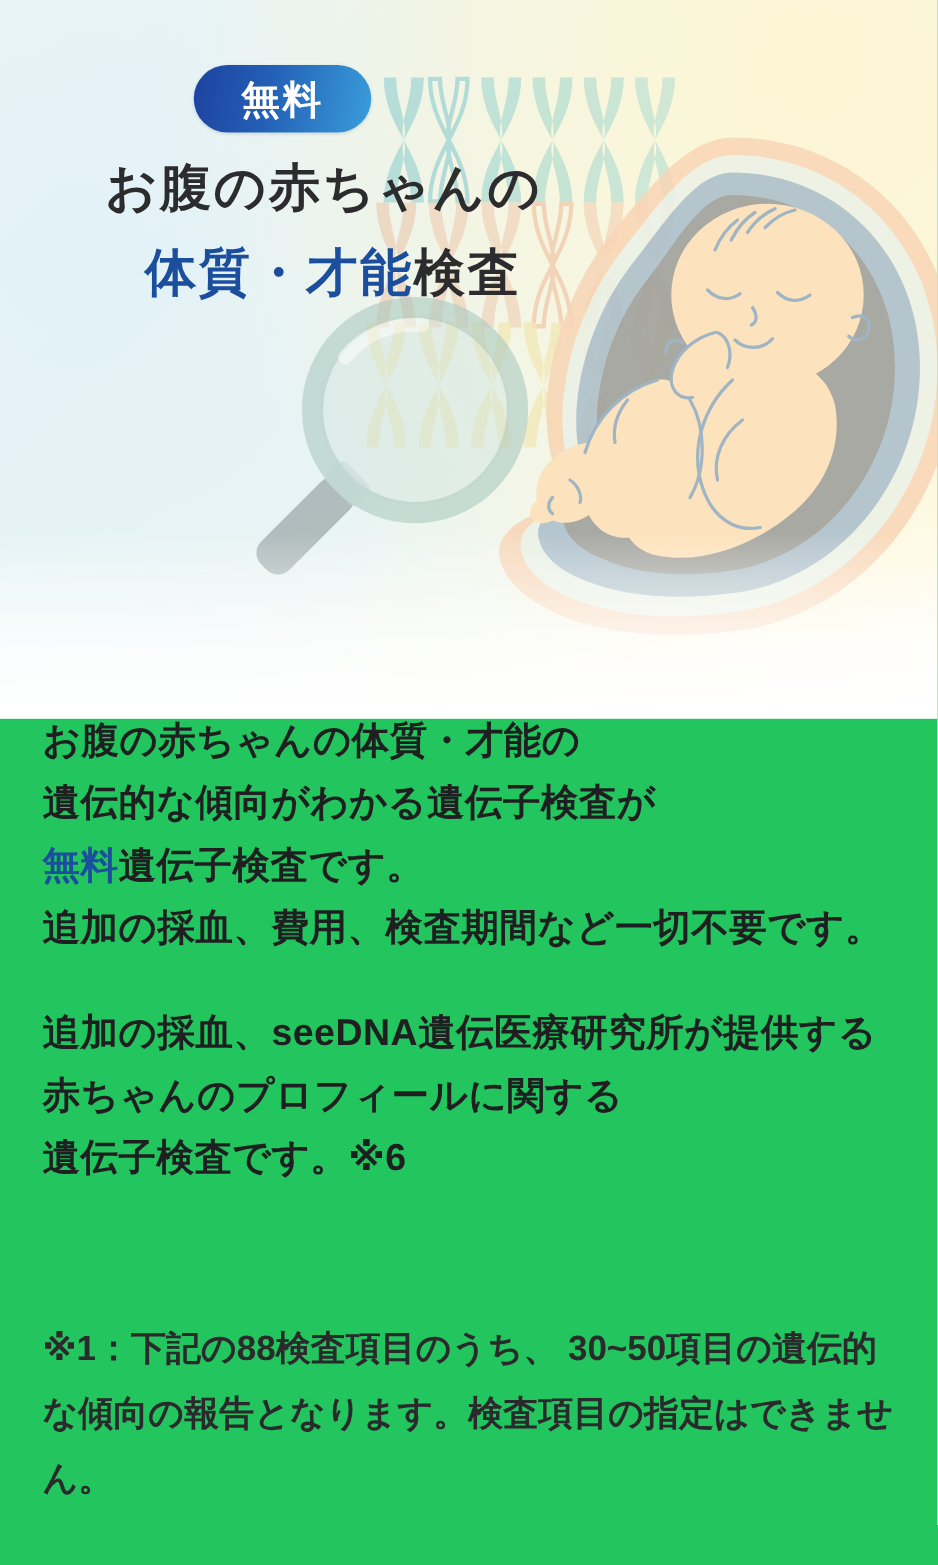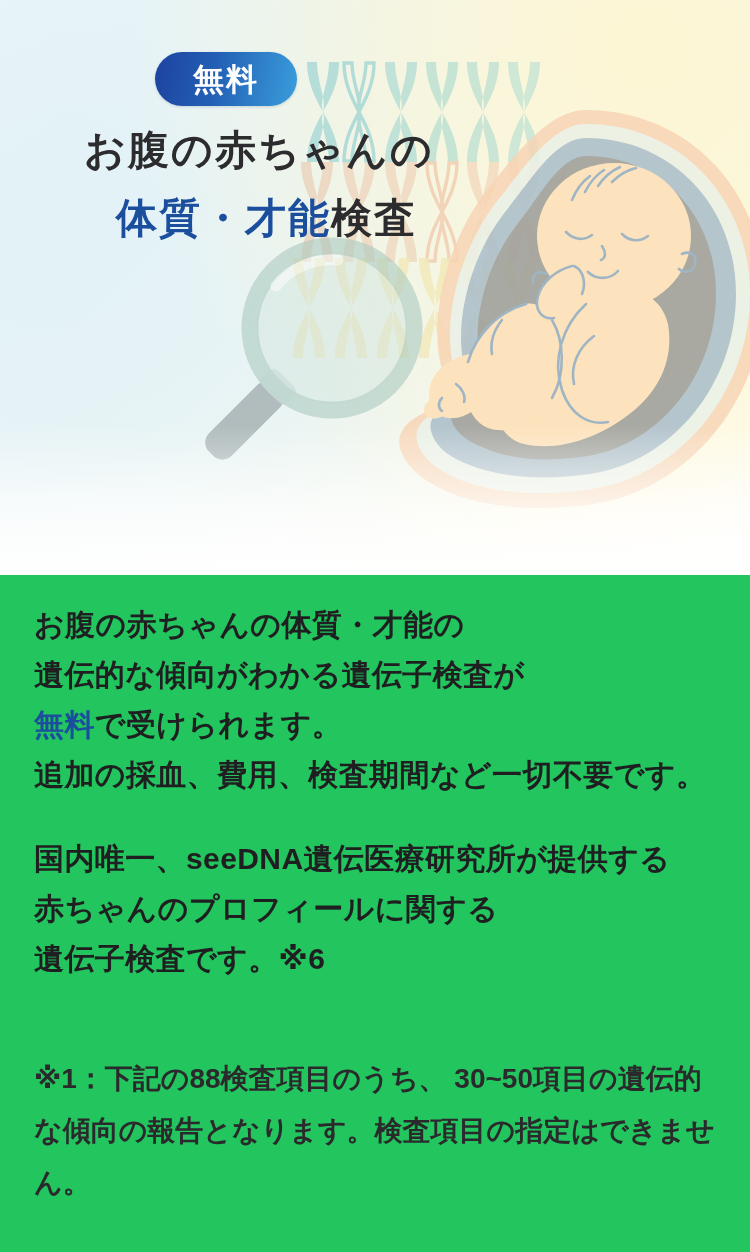--- a/index.html
+++ b/index.html
@@ -113,21 +113,21 @@
     white-space: nowrap;
   }
   .hero-title .line1 { padding-left: 58px; text-align: center; }
   .hero-title .line2 { padding-left: 116px; }
   .hero-title .accent { color: #1b4f9e; }
 
   
   .body-copy {
     position: absolute;
     left: 34px;
-    top: 600px;
+    top: 568px;
     width: 690px;
   }
   .para {
     font-size: 30px;
     font-weight: bold;
     line-height: 50px;
     color: #1f1f21;
     letter-spacing: 0.4px;
   }
   .para .blue { color: #1b4f9e; }
@@ -342,28 +342,28 @@
       <div class="line line1">お腹の赤ちゃんの</div>
       <div class="line line2"><span class="accent">体質・才能</span><span>検査</span></div>
     </div>
   </div>
 
   <div class="body-copy">
 
     <div class="para">
       <div>お腹の赤ちゃんの体質・才能の</div>
       <div>遺伝的な傾向がわかる遺伝子検査が</div>
-      <div><span class="blue">無料</span><span>で受けられます。</span></div>
+      <div><span class="blue">無料</span><span>遺伝子検査です。</span></div>
       <div>追加の採血、費用、検査期間など一切不要です。</div>
     </div>
 
     <div class="para-gap"></div>
 
     <div class="para">
-      <div>国内唯一、seeDNA遺伝医療研究所が提供する</div>
+      <div>追加の採血、seeDNA遺伝医療研究所が提供する</div>
       <div>赤ちゃんのプロフィールに関する</div>
       <div>遺伝子検査です。※6</div>
     </div>
   </div>
 
   <div class="footnote">※1：下記の88検査項目のうち、 30~50項目の遺伝的な傾向の報告となります。検査項目の指定はできません。</div>
 
 </div>
 
 </body></html>

